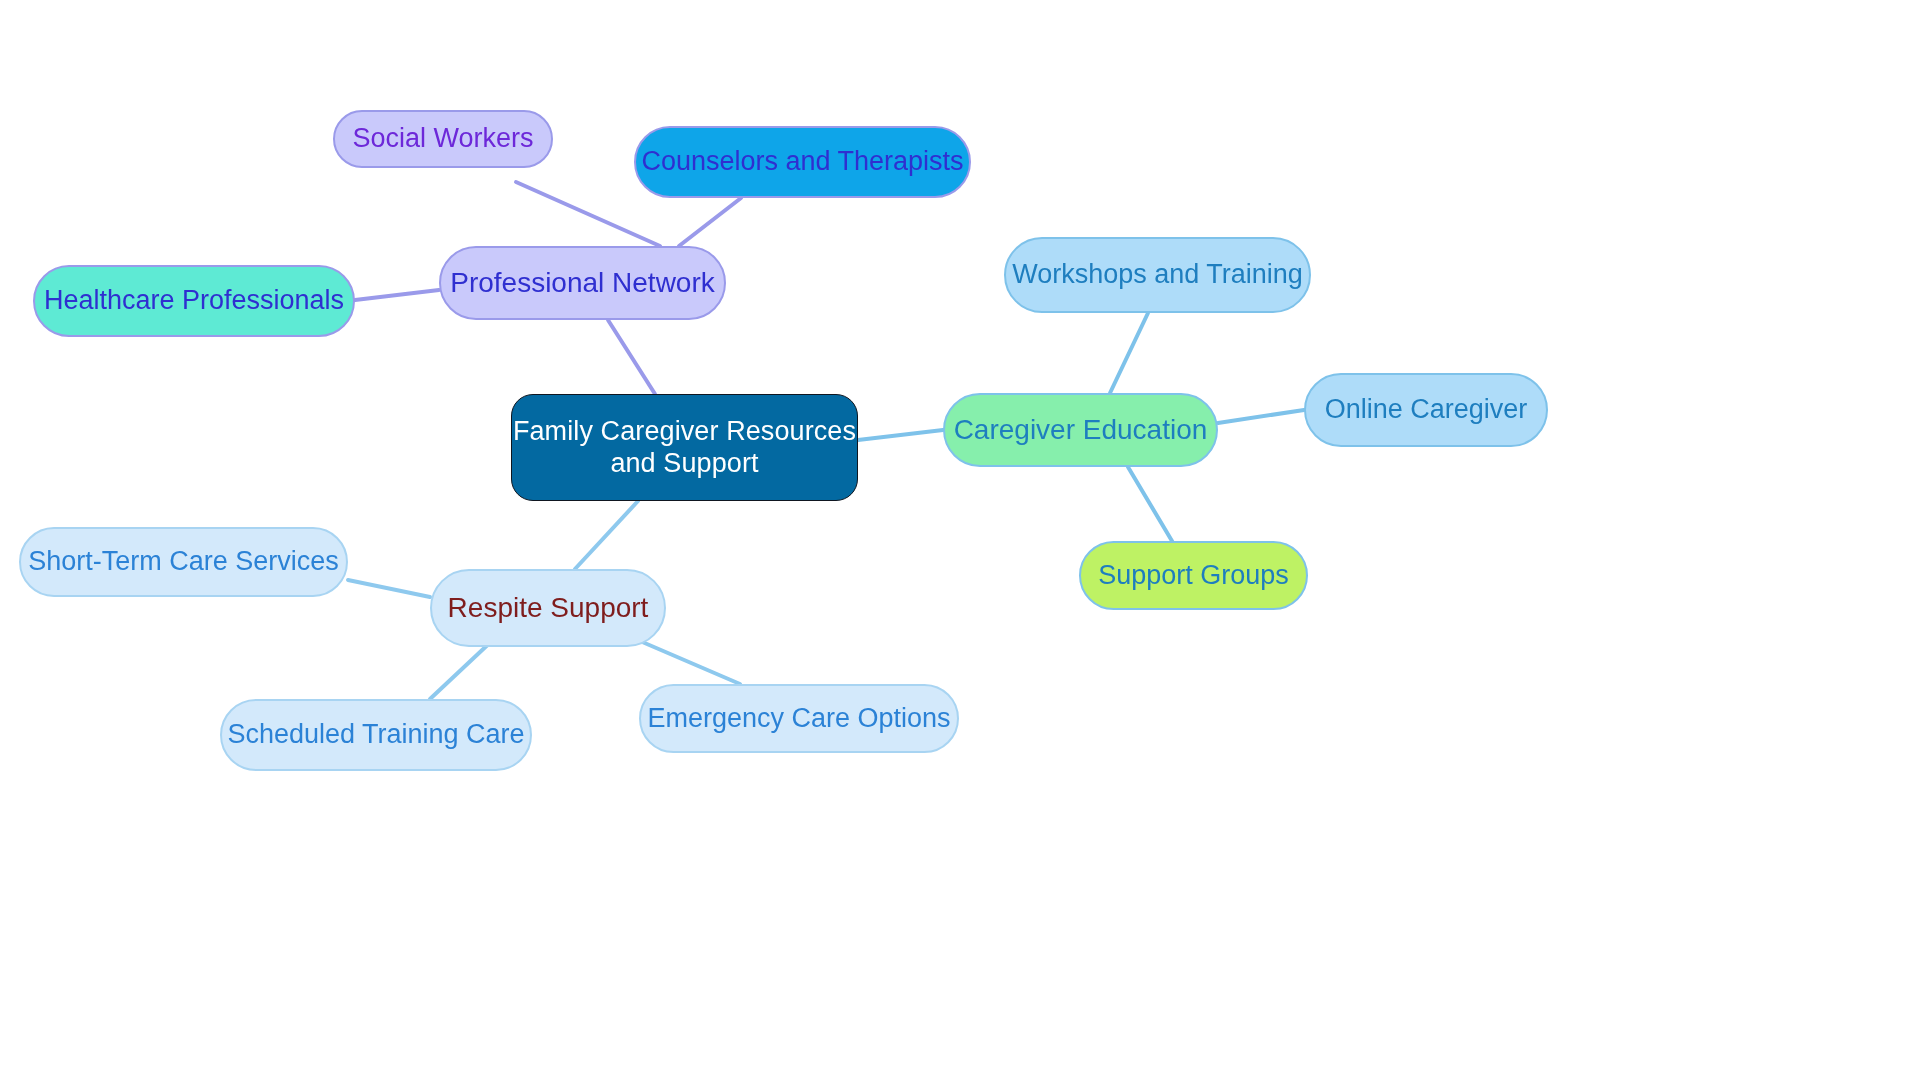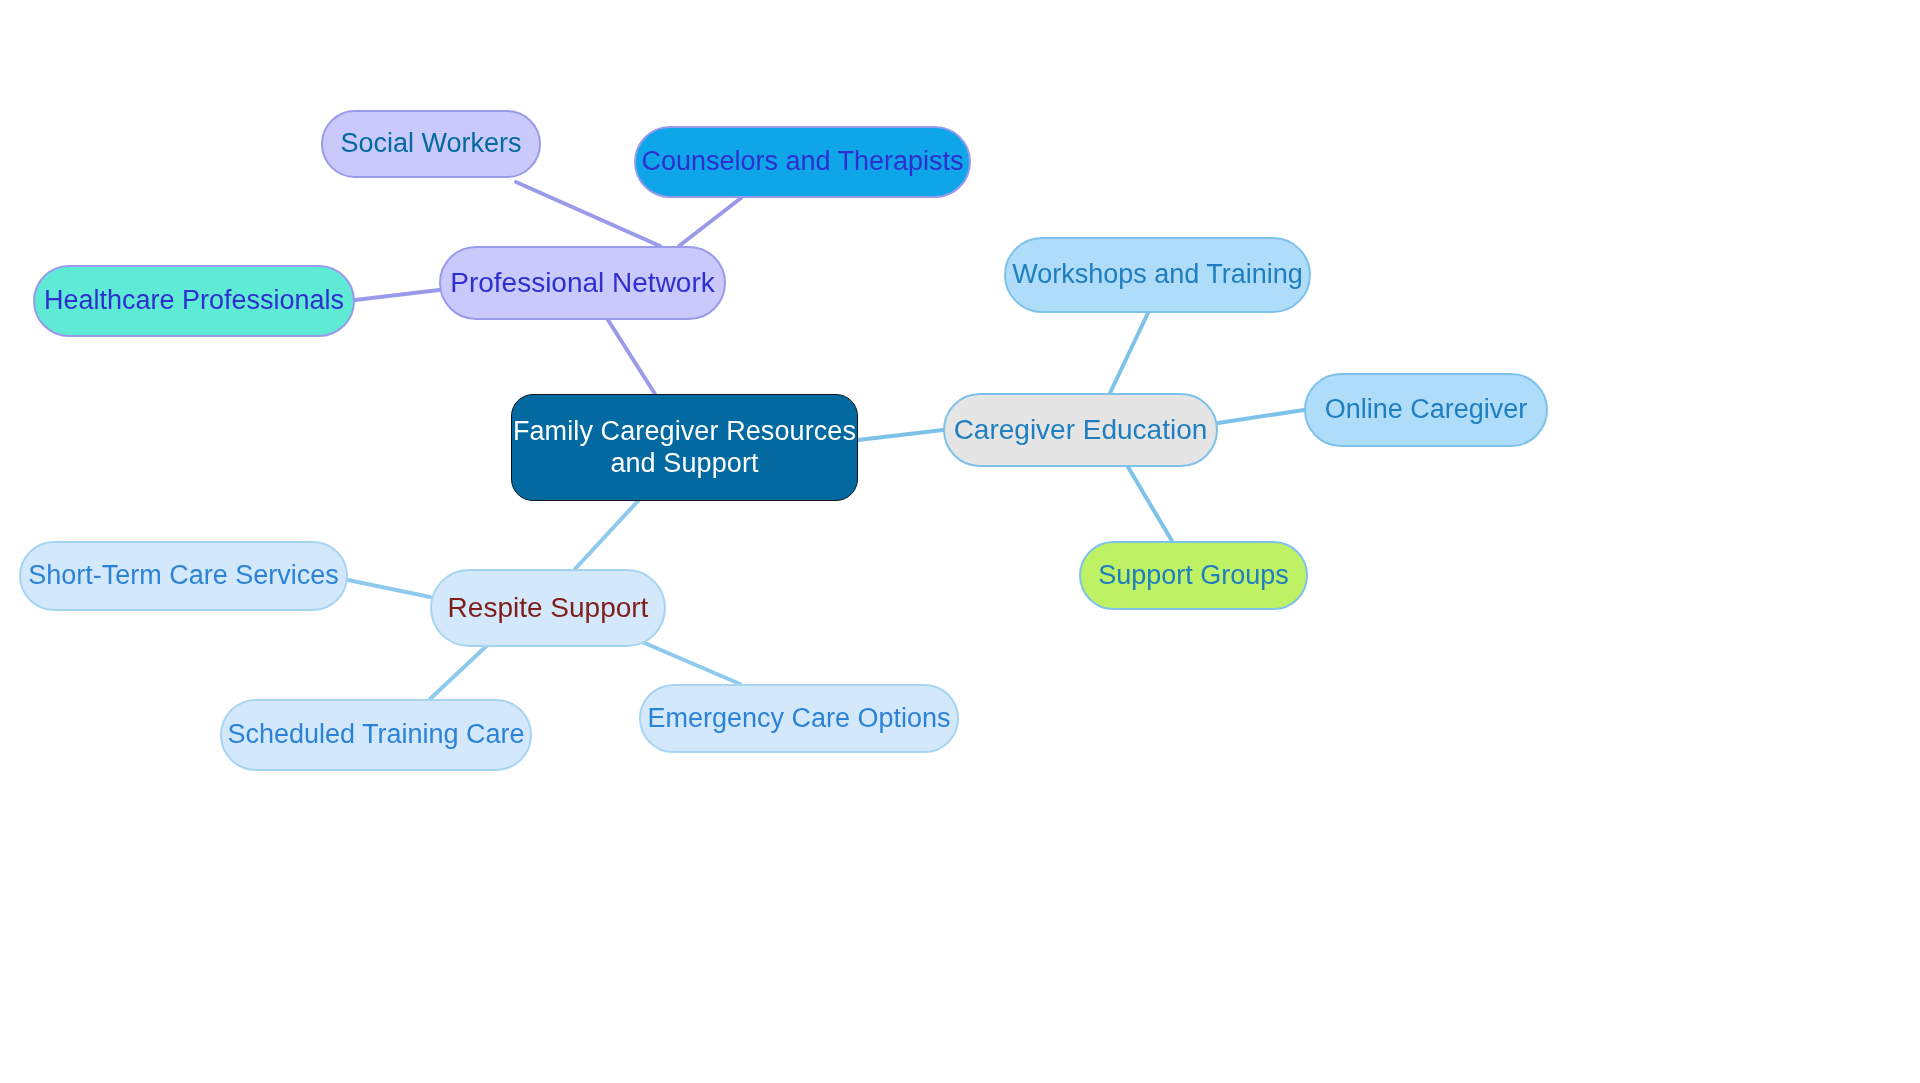--- a/index.html
+++ b/index.html
@@ -69,25 +69,25 @@
       <line x1="1128" y1="467" x2="1172" y2="541" stroke="#7ec2ea" stroke-width="4" stroke-linecap="round"></line>
       <line x1="638" y1="501" x2="575" y2="569" stroke="#8ec9ee" stroke-width="4" stroke-linecap="round"></line>
       <line x1="430" y1="597" x2="348" y2="580" stroke="#8ec9ee" stroke-width="4" stroke-linecap="round"></line>
       <line x1="495" y1="638" x2="430" y2="699" stroke="#8ec9ee" stroke-width="4" stroke-linecap="round"></line>
       <line x1="633" y1="638" x2="740" y2="684" stroke="#8ec9ee" stroke-width="4" stroke-linecap="round"></line>
     </svg>
   <div id="node-layer">
       <div class="node node-root" style="left: 511px; top: 394px; width: 347px; height: 107px; background: #0369a1; border-color: rgb(15, 22, 32); color: rgb(255, 255, 255);">Family Caregiver Resources
 and Support</div>
       <div class="node node-branch" style="left: 439px; top: 246px; width: 287px; height: 74px; background: rgb(201, 201, 251); border-color: rgb(154, 154, 234); color: rgb(47, 47, 208);">Professional Network</div>
-      <div class="node node-leaf" style="left: 321px; top: 110px; width: 220px; height: 68px; background: rgb(201, 201, 251); border-color: rgb(154, 154, 234); color: #0369a1;">Social Workers</div>
+      <div class="node node-leaf" style="left: 333px; top: 110px; width: 220px; height: 58px; background: rgb(201, 201, 251); border-color: rgb(154, 154, 234); color: #6d28d9;">Social Workers</div>
       <div class="node node-leaf" style="left: 634px; top: 126px; width: 337px; height: 72px; background: #0ea5e9; border-color: rgb(154, 154, 234); color: rgb(47, 47, 208);">Counselors and Therapists</div>
       <div class="node node-leaf" style="left: 33px; top: 265px; width: 322px; height: 72px; background: #5eead4; border-color: rgb(154, 154, 234); color: rgb(47, 47, 208);">Healthcare Professionals</div>
-      <div class="node node-branch" style="left: 943px; top: 393px; width: 275px; height: 74px; background: #e5e5e5; border-color: rgb(126, 194, 234); color: rgb(30, 126, 191);">Caregiver Education</div>
+      <div class="node node-branch" style="left: 943px; top: 393px; width: 275px; height: 74px; background: #86efac; border-color: rgb(126, 194, 234); color: rgb(30, 126, 191);">Caregiver Education</div>
       <div class="node node-leaf" style="left: 1004px; top: 237px; width: 307px; height: 76px; background: rgb(174, 220, 249); border-color: rgb(126, 194, 234); color: rgb(30, 126, 191);">Workshops and Training</div>
       <div class="node node-leaf" style="left: 1304px; top: 373px; width: 244px; height: 74px; background: rgb(174, 220, 249); border-color: rgb(126, 194, 234); color: rgb(30, 126, 191);">Online Caregiver</div>
       <div class="node node-leaf" style="left: 1079px; top: 541px; width: 229px; height: 69px; background: #bef264; border-color: rgb(126, 194, 234); color: rgb(30, 126, 191);">Support Groups</div>
       <div class="node node-branch" style="left: 430px; top: 569px; width: 236px; height: 78px; background: rgb(211, 233, 251); border-color: rgb(168, 212, 242); color: #7f1d1d;">Respite Support</div>
-      <div class="node node-leaf" style="left: 19px; top: 541px; width: 329px; height: 70px; background: rgb(211, 233, 251); border-color: rgb(168, 212, 242); color: rgb(43, 130, 214);">Short-Term Care Services</div>
+      <div class="node node-leaf" style="left: 19px; top: 527px; width: 329px; height: 70px; background: rgb(211, 233, 251); border-color: rgb(168, 212, 242); color: rgb(43, 130, 214);">Short-Term Care Services</div>
       <div class="node node-leaf" style="left: 220px; top: 699px; width: 312px; height: 72px; background: rgb(211, 233, 251); border-color: rgb(168, 212, 242); color: rgb(43, 130, 214);">Scheduled Training Care</div>
       <div class="node node-leaf" style="left: 639px; top: 684px; width: 320px; height: 69px; background: rgb(211, 233, 251); border-color: rgb(168, 212, 242); color: rgb(43, 130, 214);">Emergency Care Options</div>
     </div>
 </div>
 
 </body></html>

